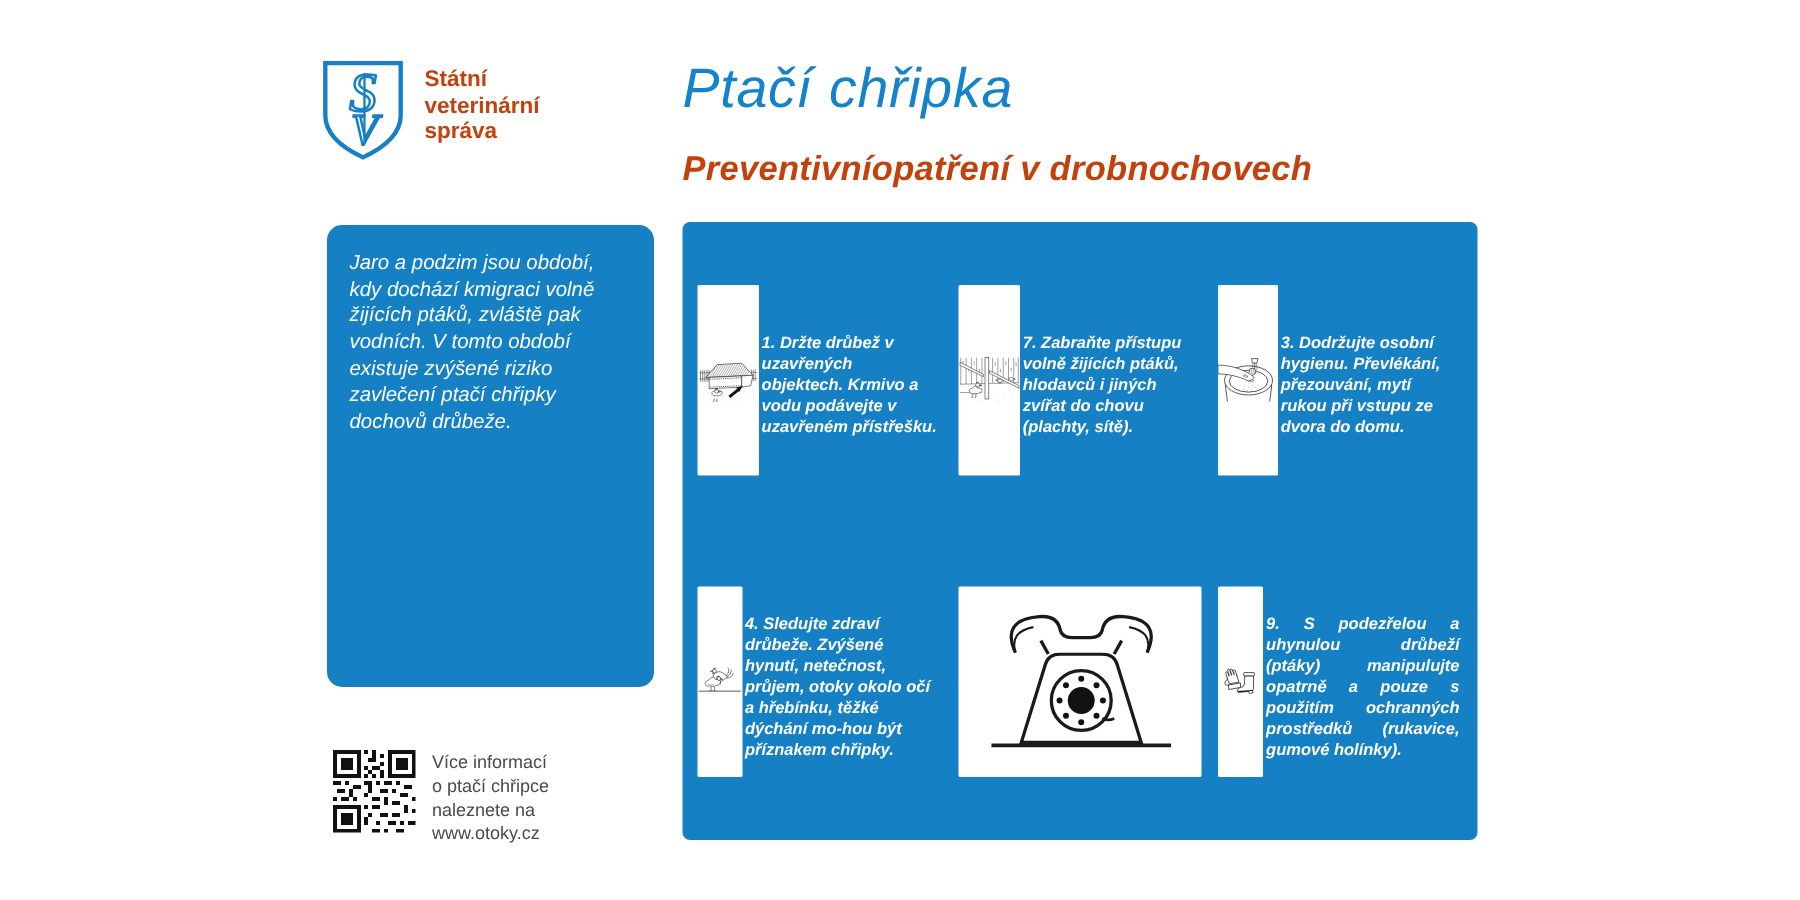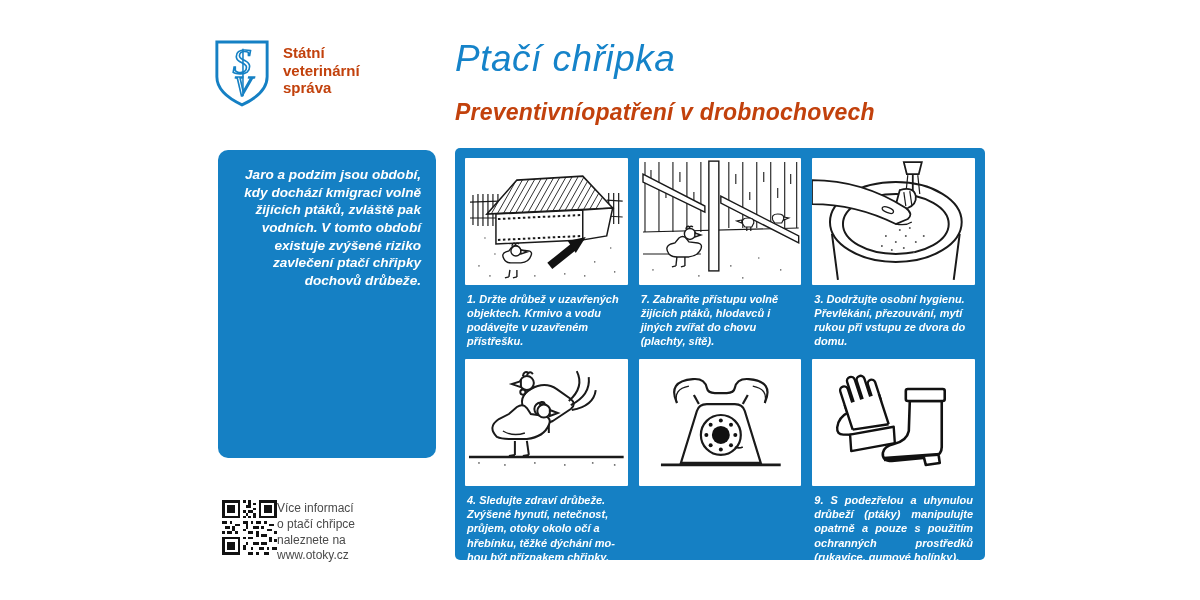--- a/index.html
+++ b/index.html
@@ -10,36 +10,36 @@
   .logo{left:213px;top:38px;display:flex;align-items:flex-start;gap:12px;}
   .logo-text{color:#c2410c;font-weight:bold;font-size:15px;line-height:1.18;padding-top:6px;}
 
   
   .header{left:455px;top:38px;}
   .title{color:#1583c9;font-size:37px;font-weight:normal;font-style:italic;letter-spacing:.5px;}
   .subtitle{color:#c2410c;font-size:23px;font-weight:bold;font-style:italic;margin-top:19px;letter-spacing:.2px;}
 
   
   .intro{left:218px;top:150px;width:218px;height:308px;background:#1580c4;border-radius:10px;
-         padding:16px 15px;box-sizing:border-box;color:#fff;font-weight:bold;font-style:italic;
-         font-size:13.6px;line-height:1.3;text-align:right;}
+         padding:16px 15px;box-sizing:border-box;color:#fff;font-weight:normal;font-style:italic;
+         font-size:13.6px;line-height:1.3;}
   .intro p{margin:0;}
 
   
   .grid{left:455px;top:148px;width:530px;height:412px;background:#1580c4;border-radius:5px;
         box-sizing:border-box;padding:10px;display:grid;grid-template-columns:1fr 1fr 1fr;
         column-gap:11px;row-gap:11px;}
-  .panel{display:flex;flex-direction:column;align-items:center;}
+  .panel{display:flex;flex-direction:row;align-items:center;}
   .pic{background:#fff;height:127px;border-radius:1px;overflow:hidden;display:flex;align-items:center;justify-content:center;}
   .pic svg{width:100%;height:100%;}
   .caption{color:#fff;font-weight:bold;font-style:italic;font-size:11px;line-height:1.28;margin-top:7px;padding:0 2px;}
   .caption.just{text-align:justify;}
 
   
-  .footer{left:222px;top:500px;display:flex;align-items:flex-start;}
+  .footer{left:222px;top:500px;display:flex;gap:11px;align-items:flex-start;}
   .qr{width:55px;height:55px;}
   .footer-text{color:#4a4a4a;font-size:12px;line-height:1.32;padding-top:1px;}
 
   .ln{display:block;}
 </style>
 </head>
 <body>
 
 <div class="abs logo">
   <span>

